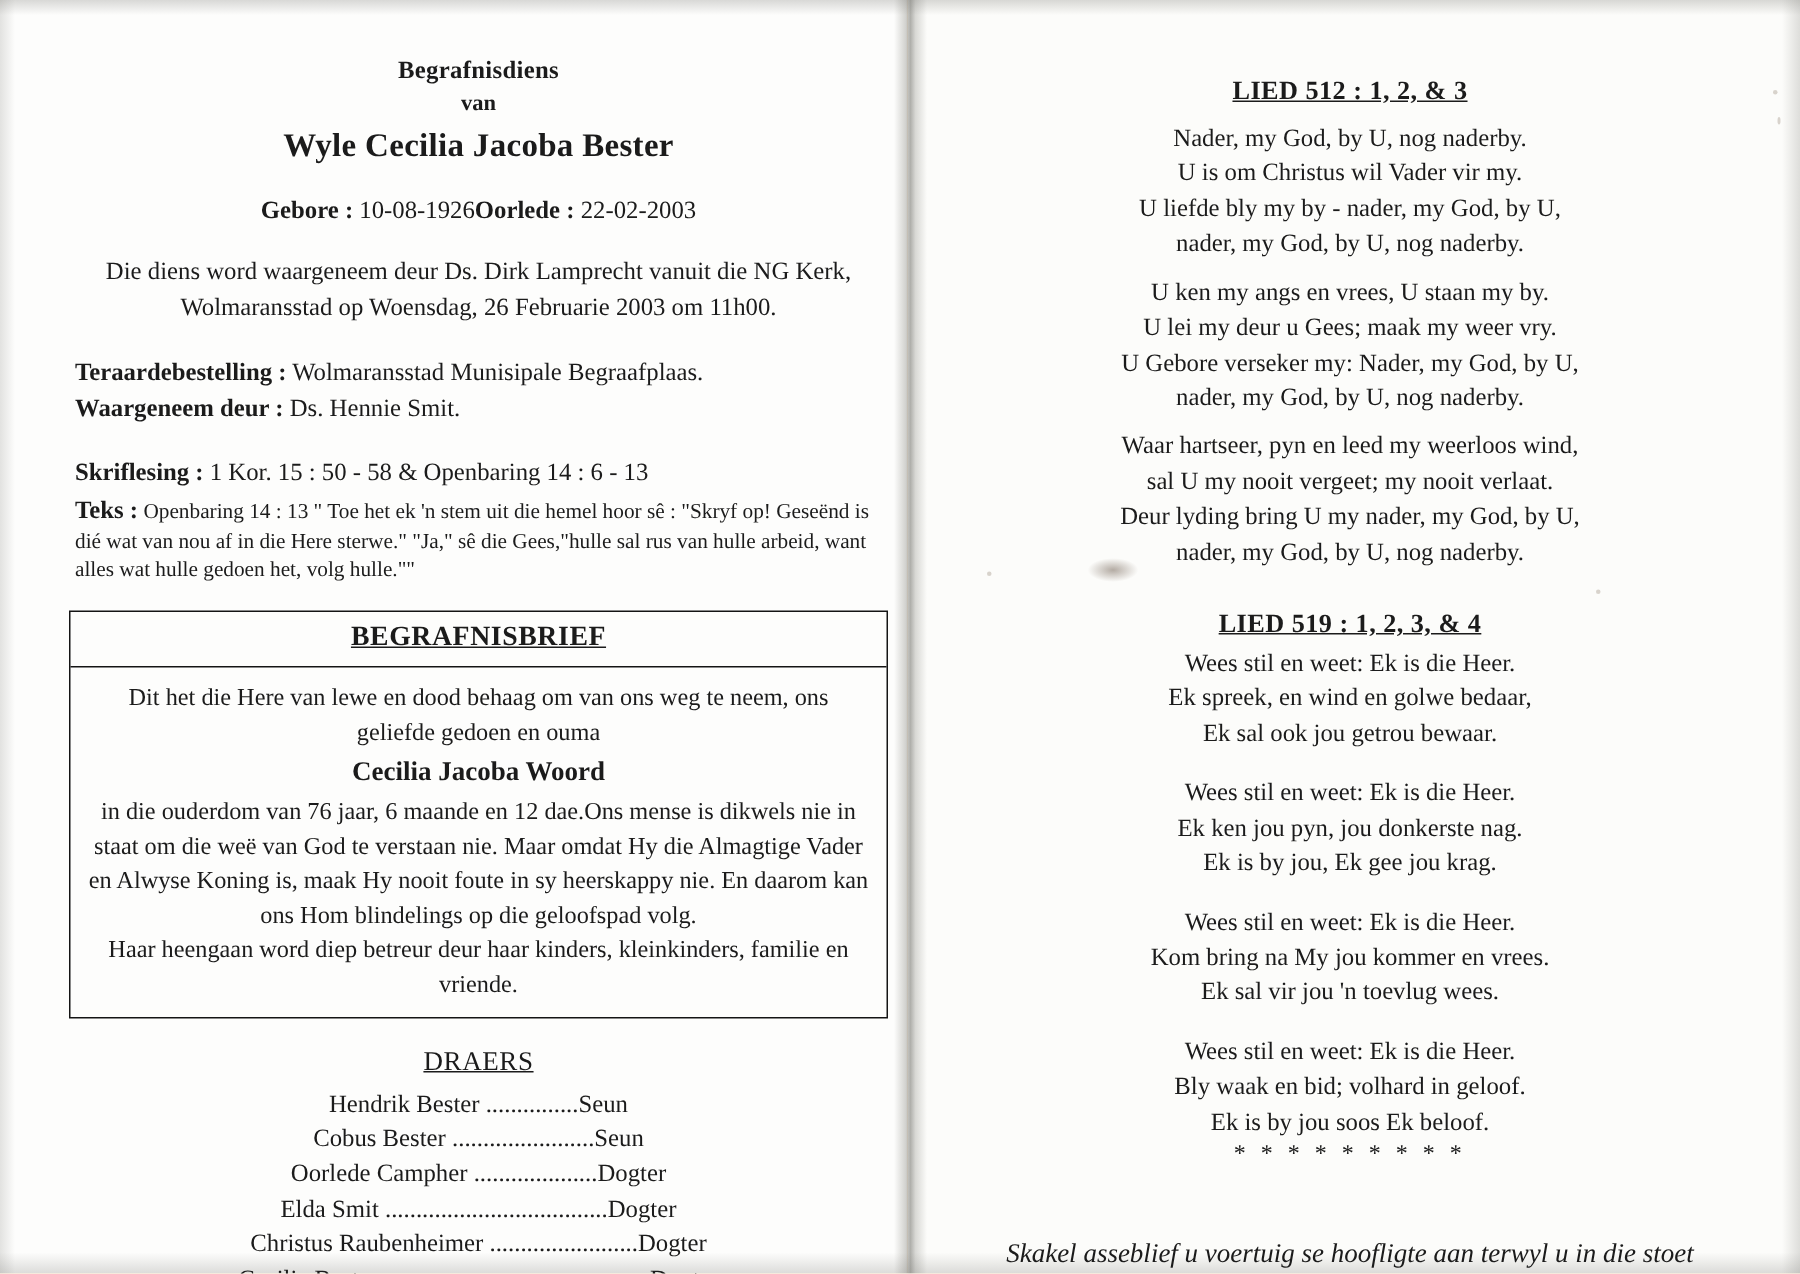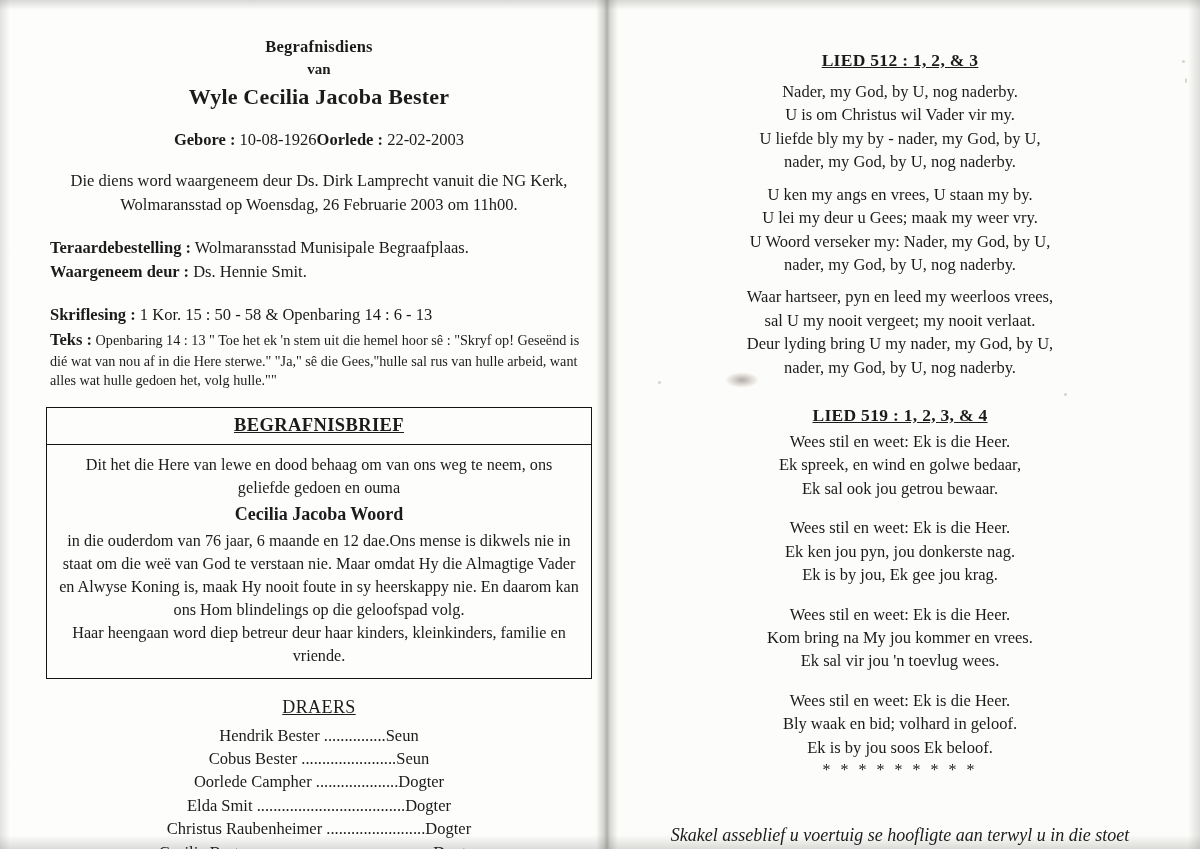--- a/index.html
+++ b/index.html
@@ -301,26 +301,26 @@
       <div class="verse">
         <div>Nader, my God, by U, nog naderby.</div>
         <div>U is om Christus wil Vader vir my.</div>
         <div>U liefde bly my by - nader, my God, by U,</div>
         <div>nader, my God, by U, nog naderby.</div>
       </div>
 
       <div class="verse">
         <div>U ken my angs en vrees, U staan my by.</div>
         <div>U lei my deur u Gees; maak my weer vry.</div>
-        <div>U Woord verseker my: Nader, my God, by U,</div>
+        <div>U Gebore verseker my: Nader, my God, by U,</div>
         <div>nader, my God, by U, nog naderby.</div>
       </div>
 
       <div class="verse">
-        <div>Waar hartseer, pyn en leed my weerloos vrees,</div>
+        <div>Waar hartseer, pyn en leed my weerloos wind,</div>
         <div>sal U my nooit vergeet; my nooit verlaat.</div>
         <div>Deur lyding bring U my nader, my God, by U,</div>
         <div>nader, my God, by U, nog naderby.</div>
       </div>
     </div>
 
     <div class="hymn-block">
       <div class="hymn-title">LIED 519 : 1, 2, 3, &amp; 4</div>
 
       <div class="verse" style="margin-top:4px">

